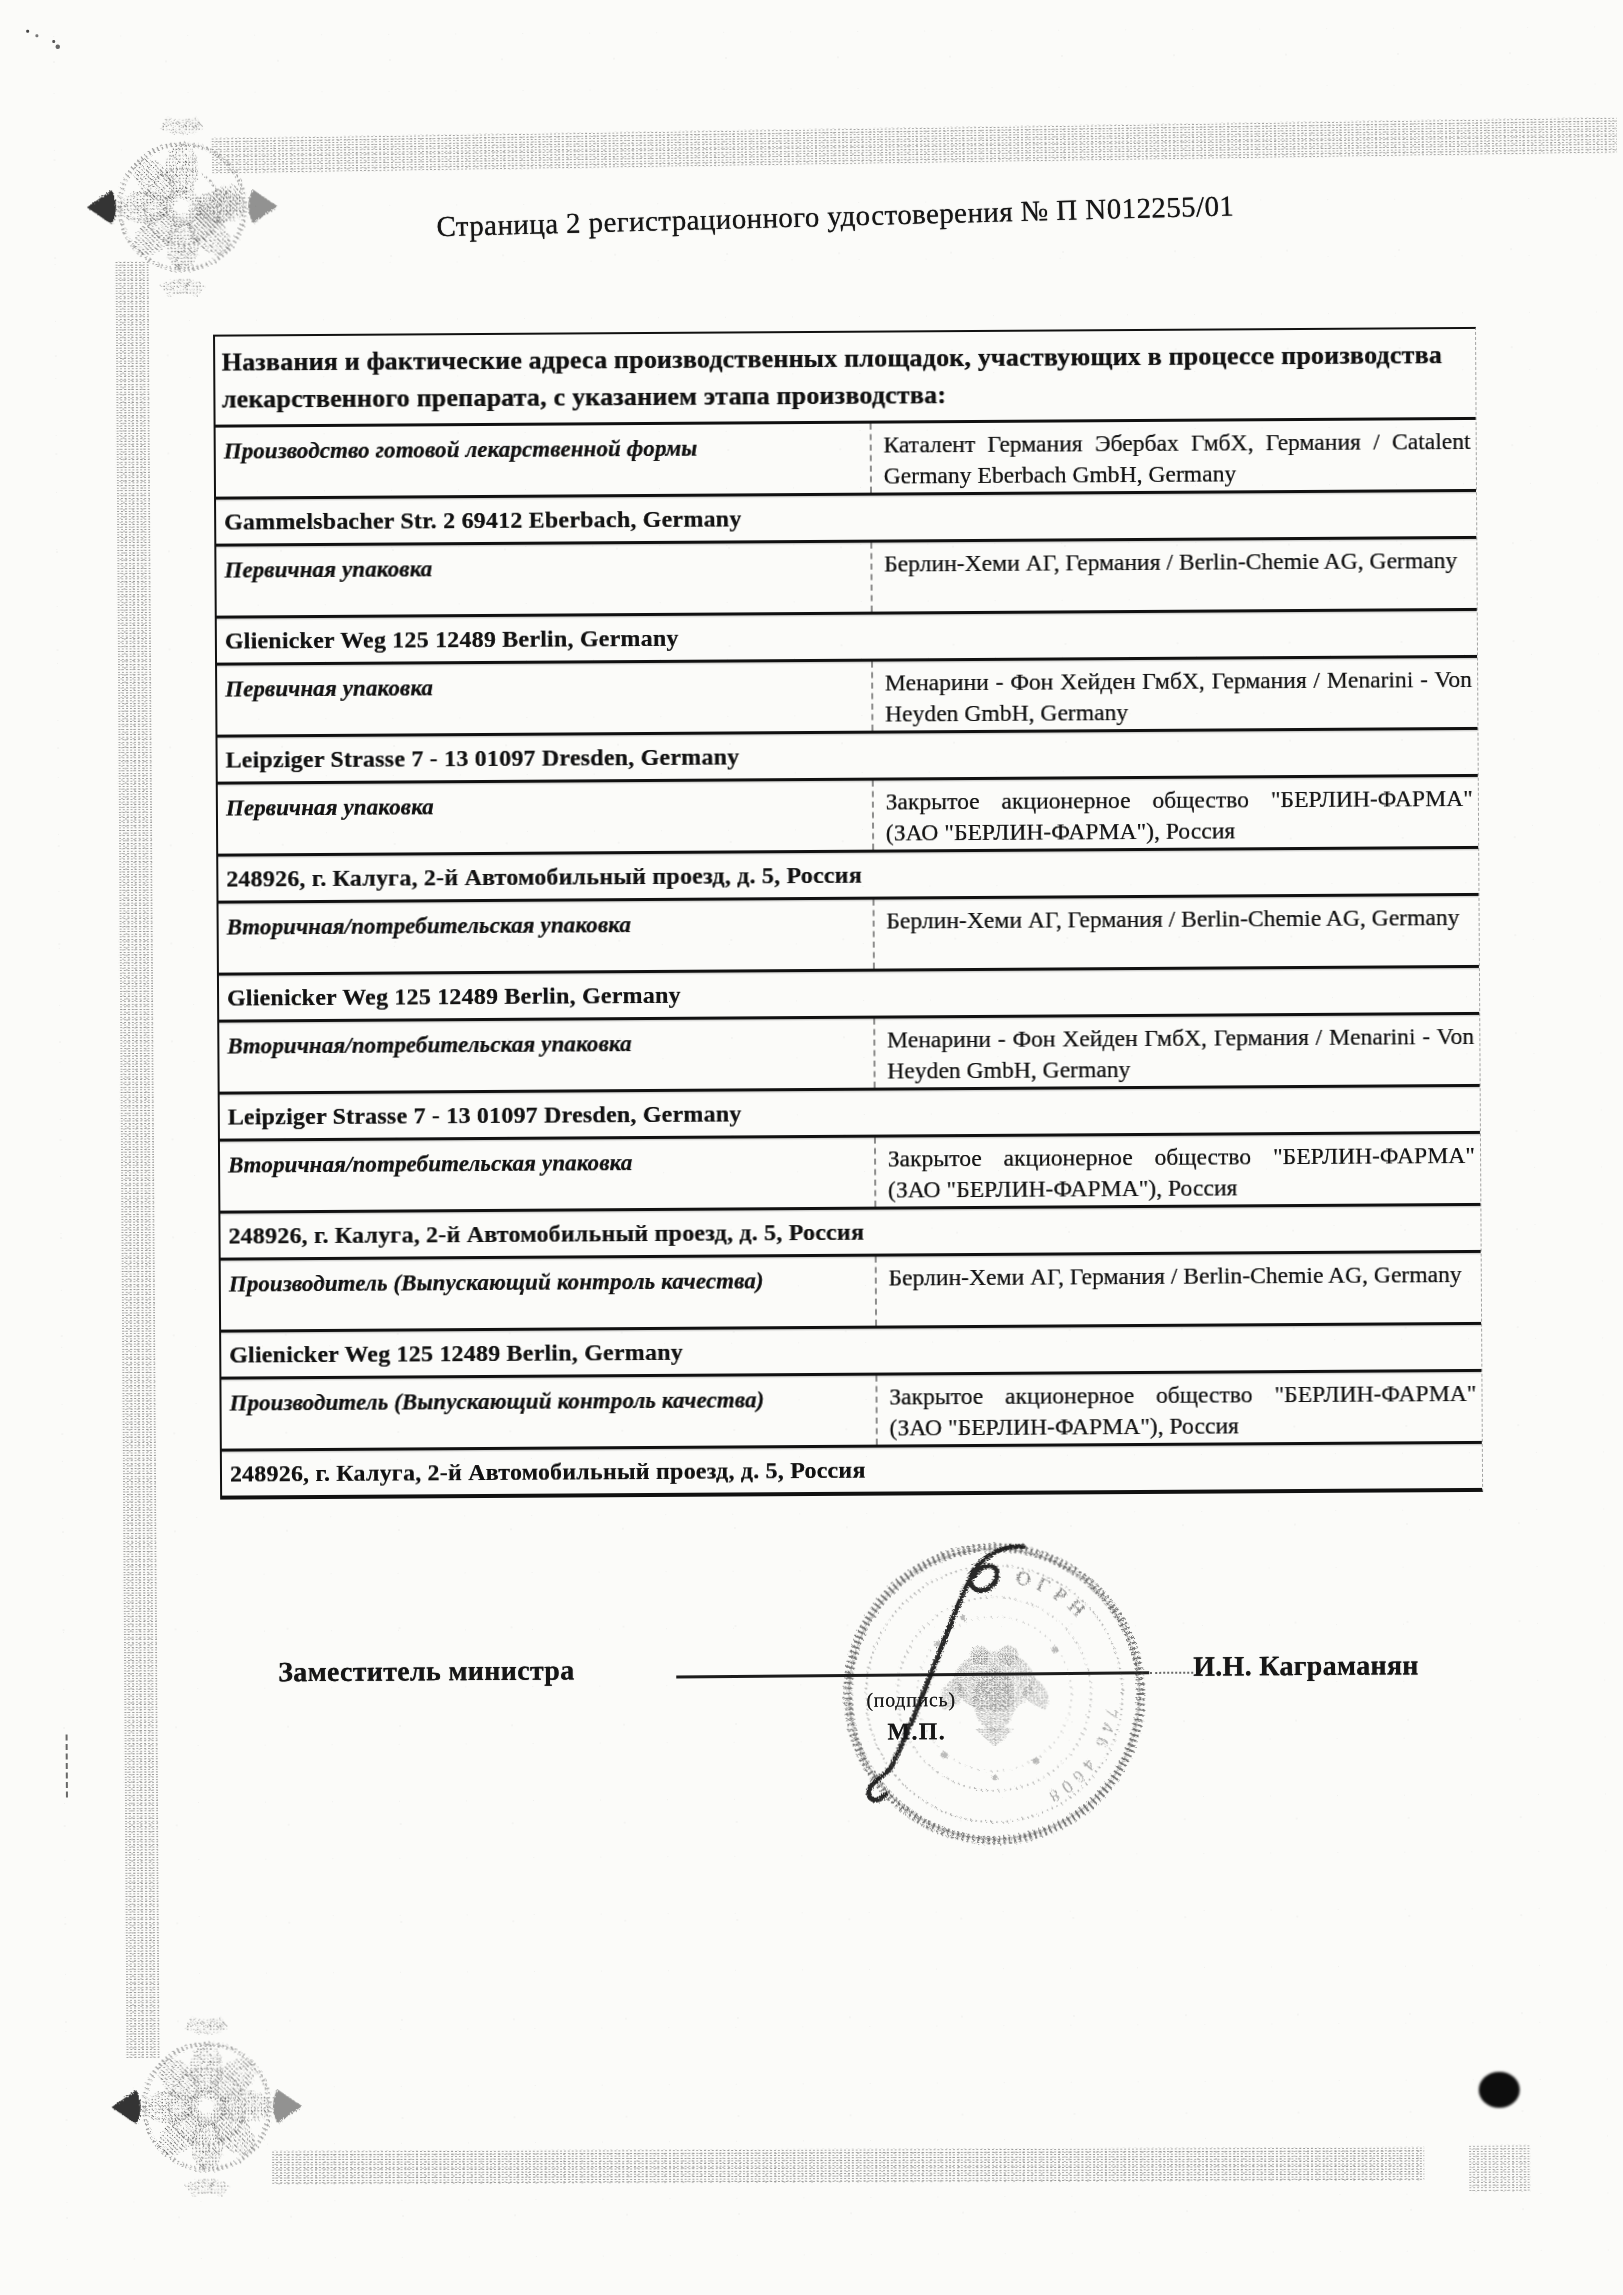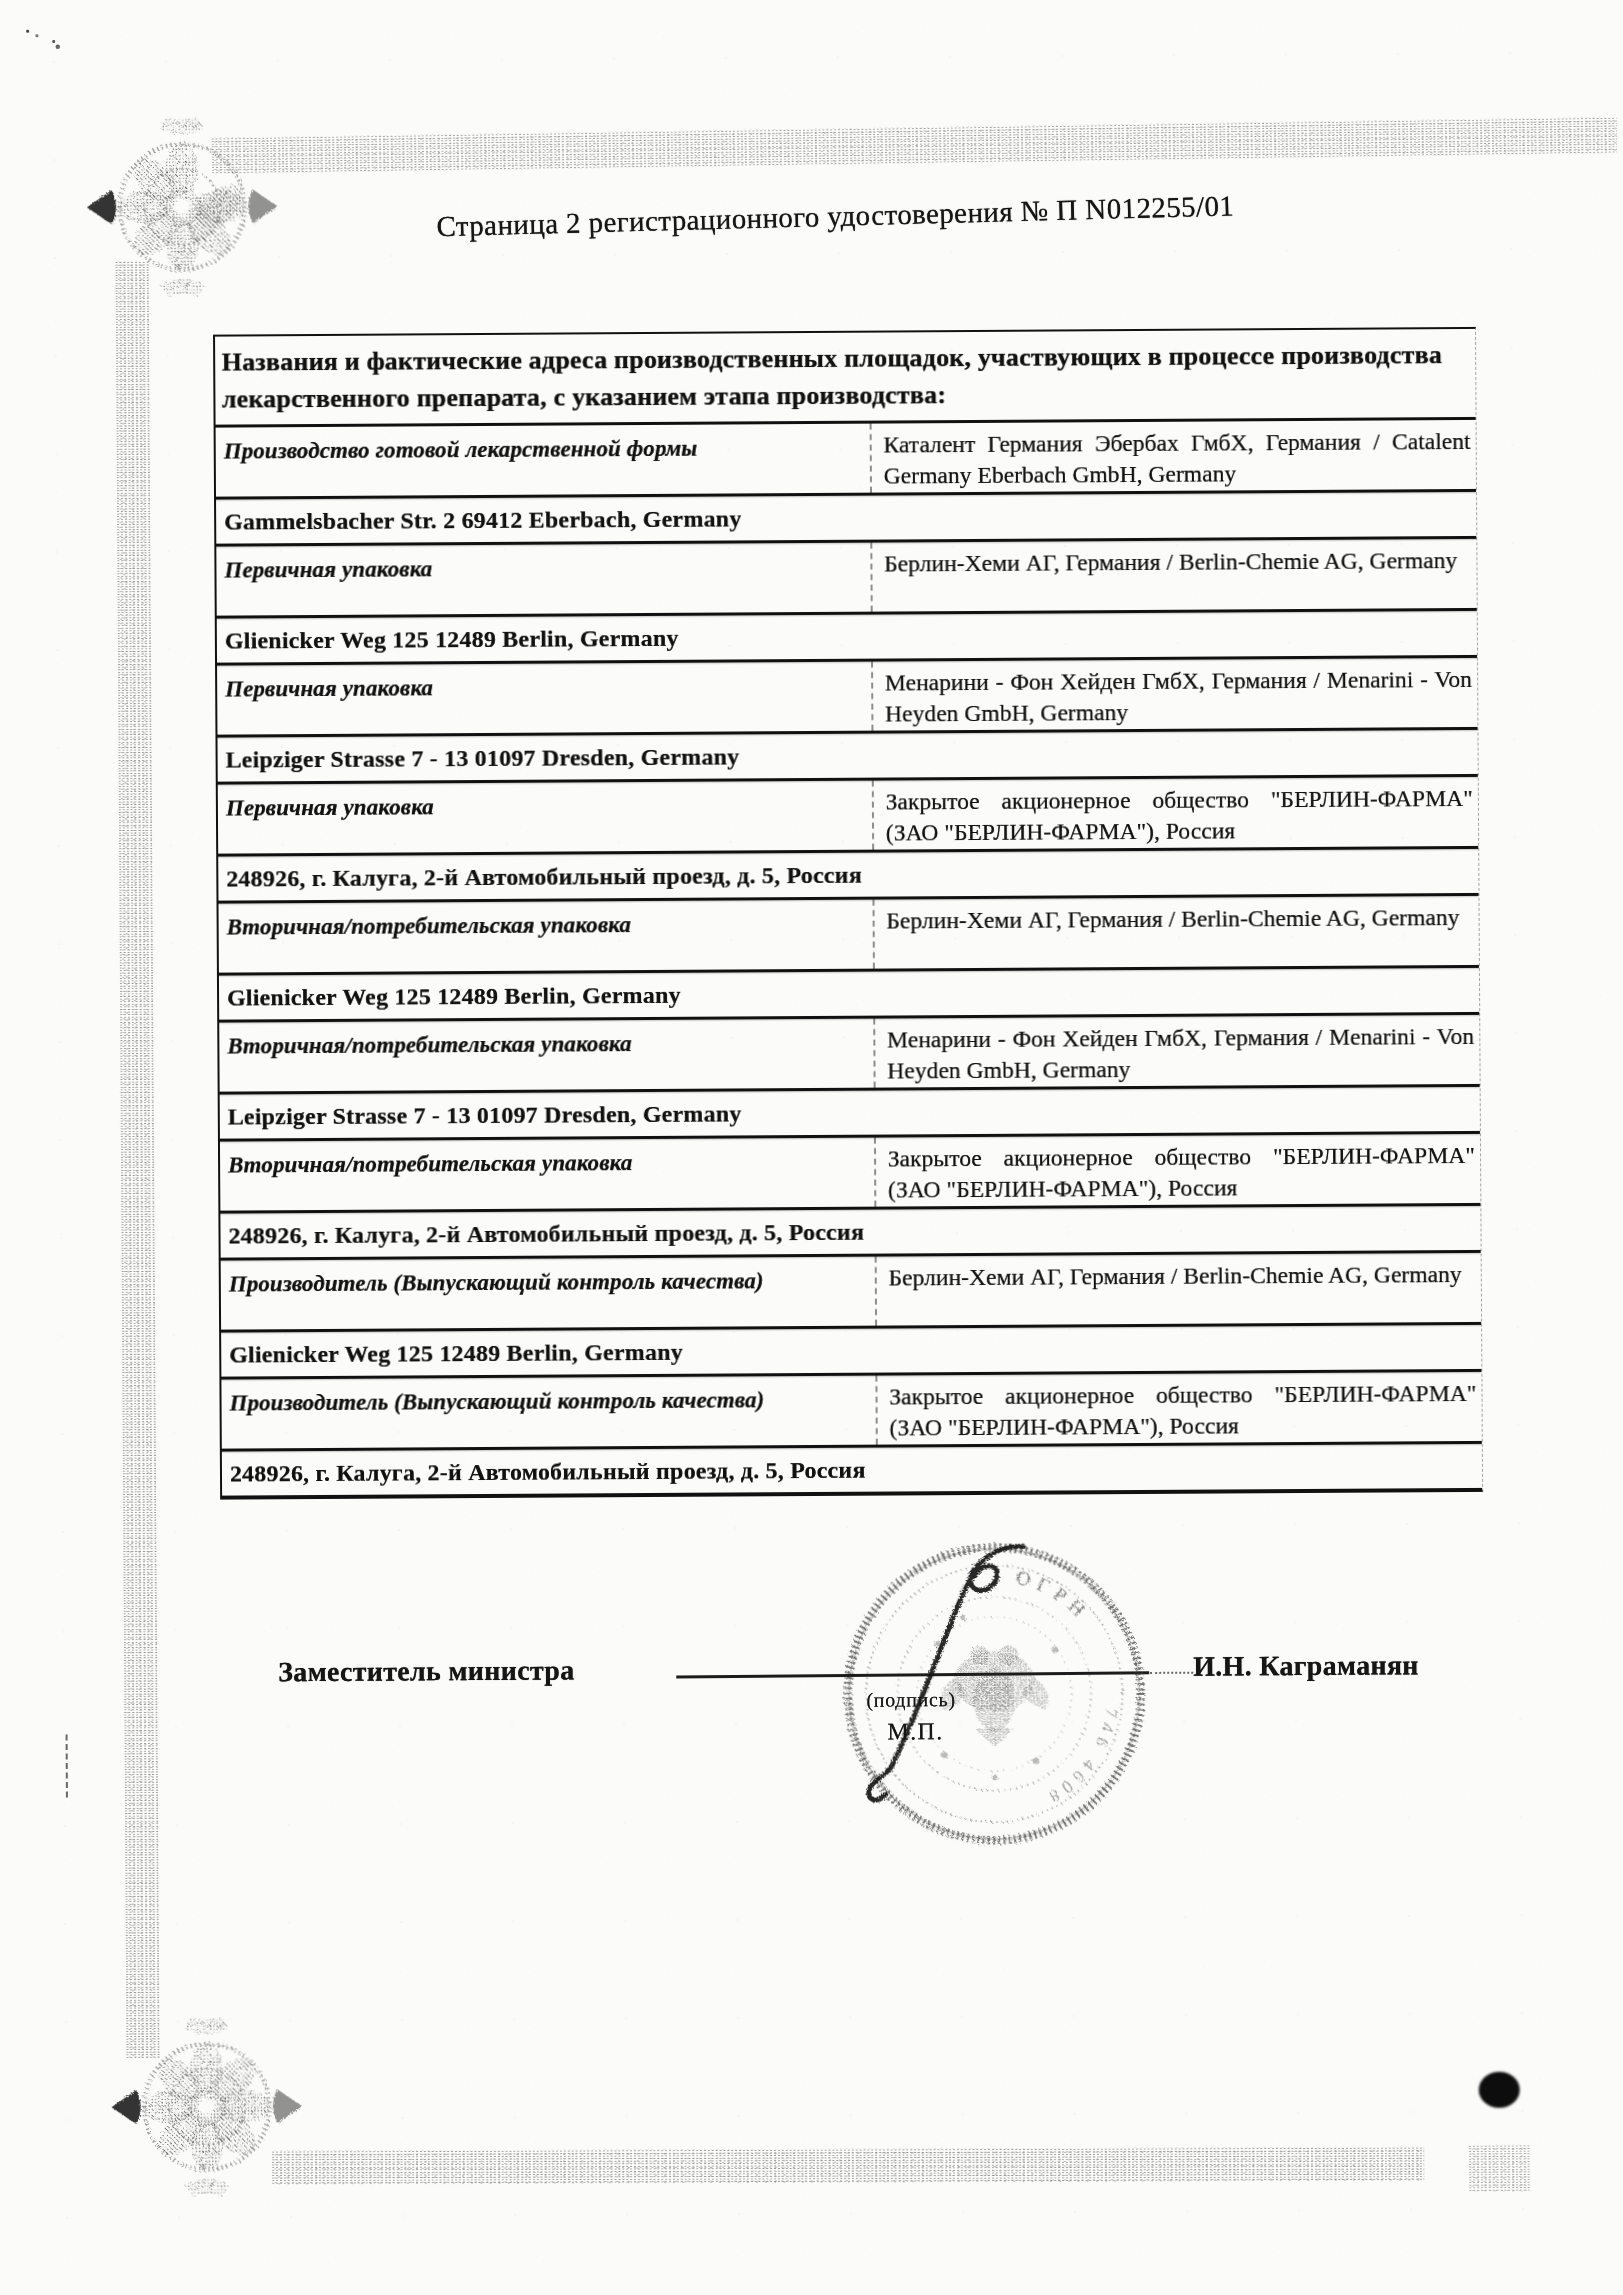--- a/index.html
+++ b/index.html
@@ -74,21 +74,21 @@
     width:100%;padding:8.5px 13px 0 7.9px;
     font-weight:700;font-size:24px;letter-spacing:0.2px;
     text-shadow:0 0 0.5px rgba(20,20,20,.7);
   }
 
   .sig-role{position:absolute;left:275px;top:1653px;font-weight:700;font-size:28px;letter-spacing:0.3px;white-space:nowrap;text-shadow:0 0 0.7px rgba(10,10,10,.9)}
   .sig-name{position:absolute;left:1190px;top:1653px;font-weight:700;font-size:28px;letter-spacing:0.3px;white-space:nowrap;text-shadow:0 0 0.7px rgba(10,10,10,.9)}
   .sig-line{position:absolute;left:673px;top:1674px;width:473px;height:2.6px;background:#1c1c1c;transform:rotate(-0.15deg)}
   .sig-line-dots{position:absolute;left:1147px;top:1674px;width:43px;height:0;border-top:2.6px dotted #2a2a2a;opacity:.7}
   .sig-caption{position:absolute;left:863px;top:1689px;font-size:20px;letter-spacing:0.7px;white-space:nowrap;text-shadow:0 0 0.5px rgba(20,20,20,.8)}
-  .seal-caption{position:absolute;left:884px;top:1719px;font-size:24px;font-weight:400;letter-spacing:1.3px;white-space:nowrap;text-shadow:0 0 0.6px rgba(20,20,20,.85)}
+  .seal-caption{position:absolute;left:884px;top:1719px;font-size:24px;font-weight:700;letter-spacing:1.3px;white-space:nowrap;text-shadow:0 0 0.6px rgba(20,20,20,.85)}
 
   .rosette{position:absolute;width:196px;height:196px}
   .rosette-top{left:90px;top:105px}
   .rosette-bottom{left:103px;top:2005px}
   .stamp{position:absolute;left:836px;top:1540px;width:310px;height:310px}
 </style>
 </head>
 <body>
 
 <div id="sheet">

